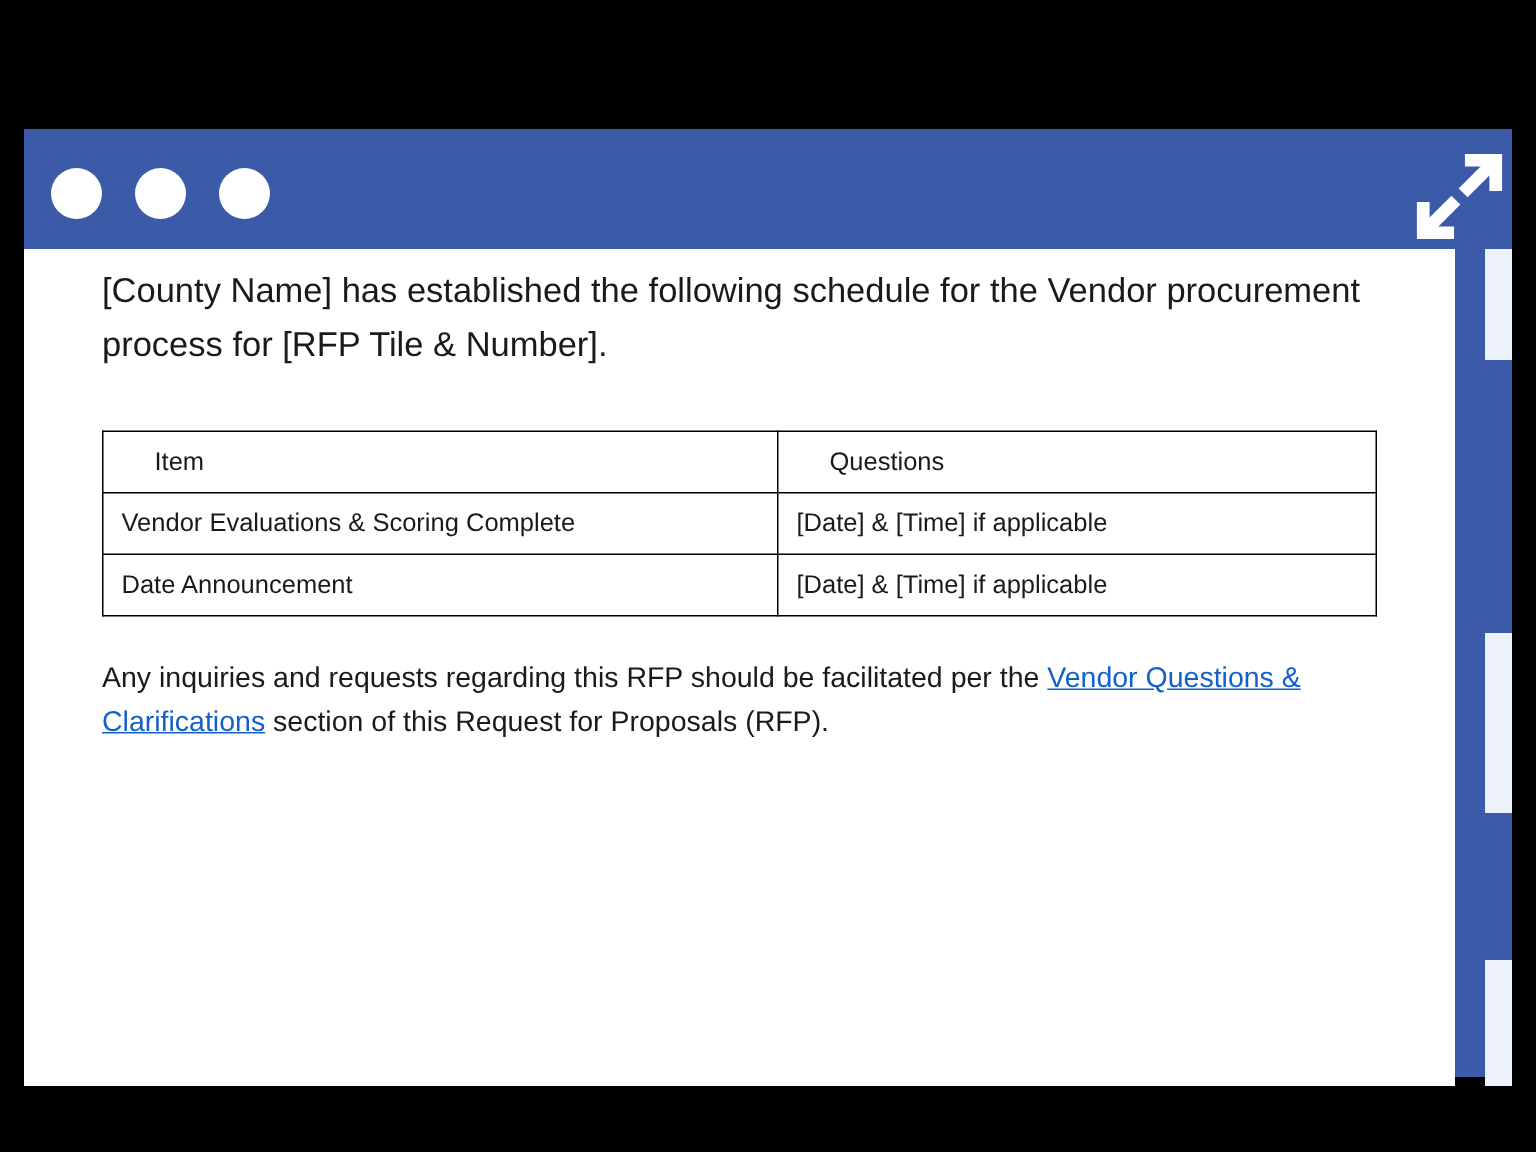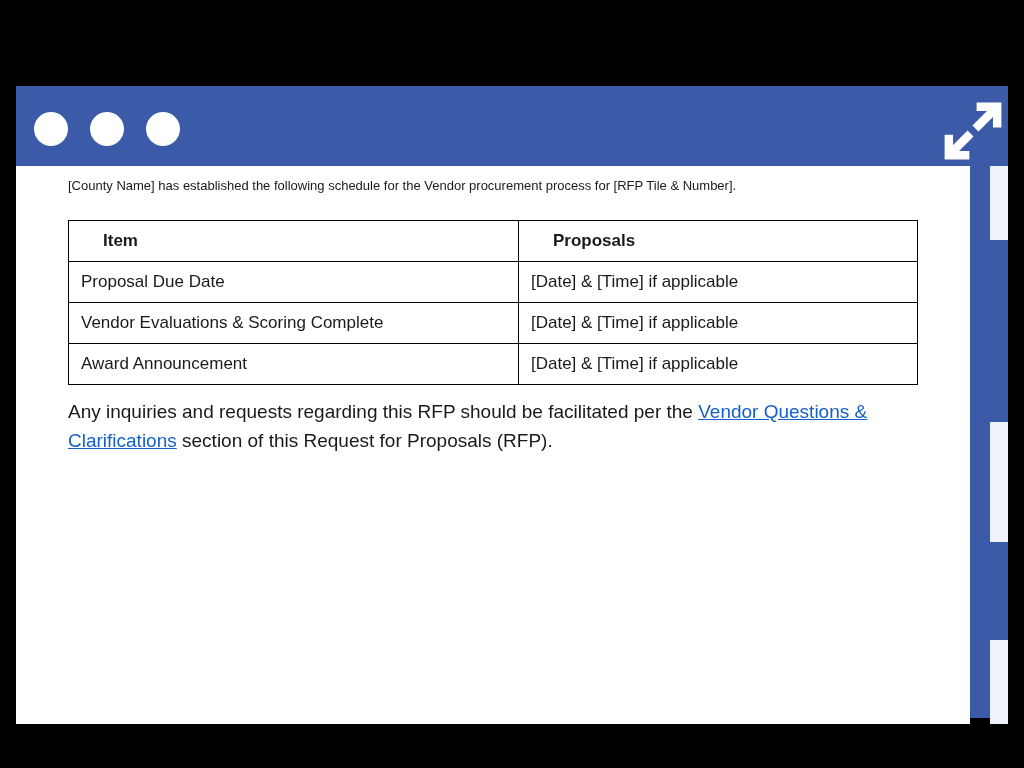--- a/index.html
+++ b/index.html
@@ -74,45 +74,45 @@
       left: 0;
       top: 0;
       width: 954px; 
       height: 558px;
       background: #ffffff;
       padding: 10px 52px 0 52px;
       color: #1a1a1a;
     }
 
     .intro {
-      font-size: 13px;
+      font-size: 23px;
       line-height: 1.55;
-      margin-bottom: 24px;
+      margin-bottom: 40px;
     }
 
     table.schedule {
       width: 100%;
       border-collapse: collapse;
       font-size: 17px;
     }
     table.schedule th, table.schedule td {
       border: 1px solid #000;
       padding: 10px 12px;
       text-align: left;
       font-weight: 400;
     }
     table.schedule th {
-      font-weight: 700;
+      font-weight: 400;
       padding-left: 34px;
     }
     table.schedule th:first-child,
     table.schedule td:first-child { width: 53%; }
 
     .outro {
-      margin-top: 13px;
+      margin-top: 28px;
       font-size: 19px;
       line-height: 1.5;
     }
     .link {
       color: #1460c9;
       text-decoration: underline;
       cursor: pointer;
     }
   </style>
 </head>
@@ -145,34 +145,30 @@
       <div class="sbar-piece sbar-c"></div>
 
       <div class="doc">
 
         <p class="intro">[County Name] has established the following schedule for the Vendor procurement process for [RFP Tile &amp; Number].</p>
 
         <table class="schedule">
           <thead>
             <tr>
               <th>Item</th>
-              <th>Proposals</th>
+              <th>Questions</th>
             </tr>
           </thead>
           <tbody>
-            <tr>
-              <td>Proposal Due Date</td>
-              <td>[Date] &amp; [Time] if applicable</td>
-            </tr>
             <tr>
               <td>Vendor Evaluations &amp; Scoring Complete</td>
               <td>[Date] &amp; [Time] if applicable</td>
             </tr>
             <tr>
-              <td>Award Announcement</td>
+              <td>Date Announcement</td>
               <td>[Date] &amp; [Time] if applicable</td>
             </tr>
           </tbody>
         </table>
 
         <p class="outro">
           <span>Any inquiries and requests regarding this RFP should be facilitated per the </span><a class="link">Vendor Questions &amp; Clarifications</a><span> section of this Request for Proposals (RFP).</span>
         </p>
 
       </div>

